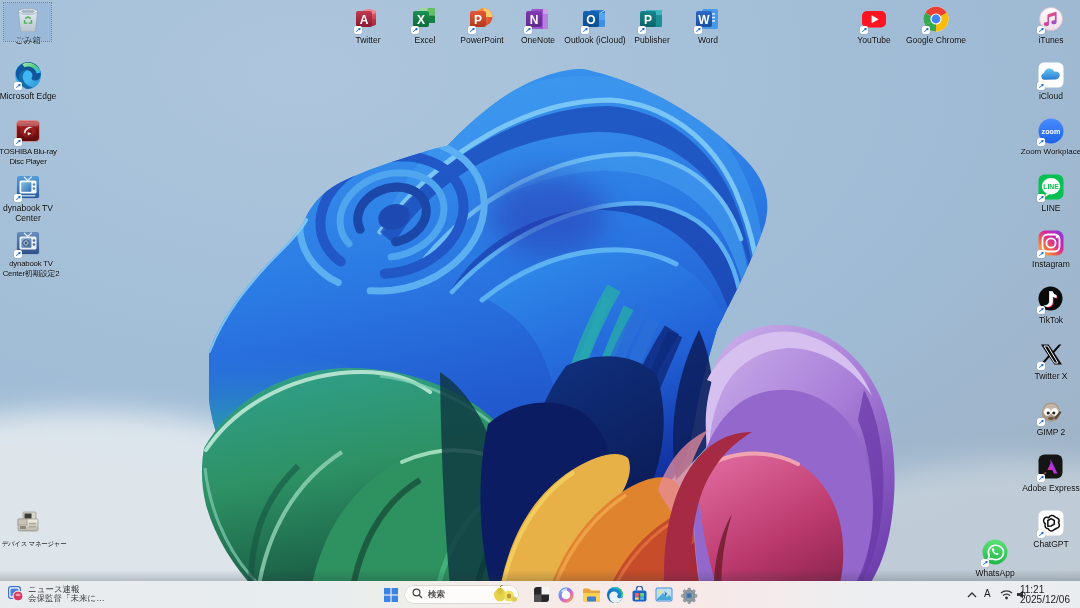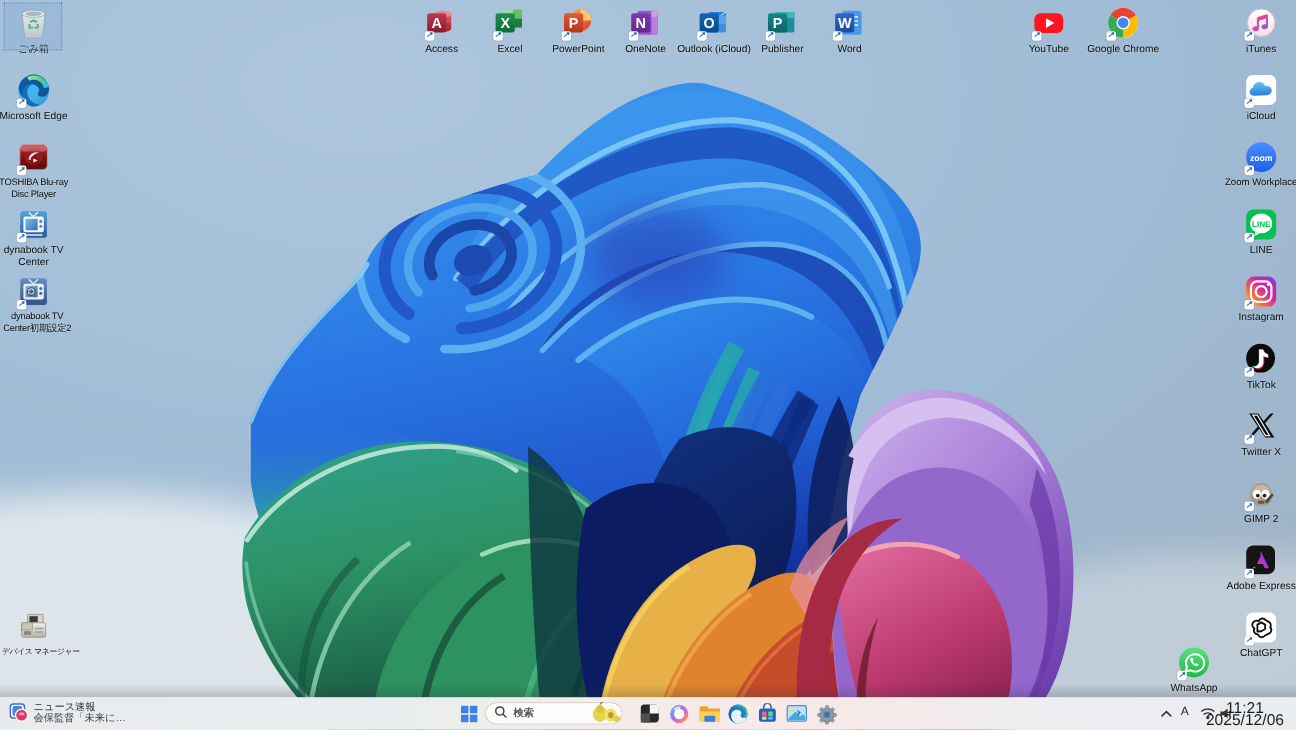--- a/index.html
+++ b/index.html
@@ -331,21 +331,21 @@
 <path d="M7,4.5 L21,4.5 L21,17 a7,2.6 0 0 1 -14,0 Z" fill="url(#acyl)"></path>
 <ellipse cx="14" cy="4.8" rx="7" ry="2.7" fill="#ee8890"></ellipse>
 <ellipse cx="14" cy="10" rx="7" ry="2.7" fill="#d04e58" opacity="0.8"></ellipse>
 <ellipse cx="14" cy="14.6" rx="7" ry="2.7" fill="#b82f3a" opacity="0.8"></ellipse>
 
 <rect x="1" y="4" width="16" height="16" rx="2" fill="url(#ofA)"></rect>
 <text x="9" y="16.5" font-family="Liberation Sans" font-size="12" font-weight="bold" fill="#fff" text-anchor="middle">A</text>
 </svg>
           <i class="sc"></i>
         </div>
-        <div class="lb">Access</div>
+        <div class="lb">Twitter</div>
       </div>
 <div class="ic" style="left:387px;top:5px;width:76px">
         <div class="im">
           <svg width="25" height="24" viewBox="0 0 25 24" style="left:1px;top:2px">
 <defs>
               <linearGradient id="ofX" x1="0" y1="0" x2="0" y2="1">
                 <stop offset="0" stop-color="#1a9150"></stop>
                 <stop offset="1" stop-color="#0f6b3c"></stop>
               </linearGradient>
             </defs>
@@ -796,15 +796,15 @@
 <div style="position:absolute;left:984px;top:7px;font-size:10px;color:#222;font-family:'Liberation Sans';">A</div>
 <svg width="13" height="11" style="position:absolute;left:1000px;top:8px">
  <path d="M1,4 a8,8 0 0 1 11,0" fill="none" stroke="#333" stroke-width="1.2"></path>
  <path d="M3,6.5 a5,5 0 0 1 7,0" fill="none" stroke="#333" stroke-width="1.2"></path>
  <circle cx="6.5" cy="9" r="1.4" fill="#333"></circle>
 </svg>
 <svg width="12" height="11" style="position:absolute;left:1016px;top:8px">
  <path d="M1,4 L4,4 L7,1.5 L7,9.5 L4,7 L1,7 Z" fill="#333"></path>
  <path d="M8.5,3.5 a3.5,3.5 0 0 1 0,4" fill="none" stroke="#333" stroke-width="1"></path>
 </svg>
-<div style="position:absolute;right:10px;top:3.5px;font-size:13px;line-height:10px;color:#1c1c1c;text-align:center;">11:21<br>2025/12/06</div>
+<div style="position:absolute;right:10px;top:3.5px;font-size:10px;line-height:10px;color:#1c1c1c;text-align:left;">11:21<br>2025/12/06</div>
 </div>
 </div>
 
 </body></html>

